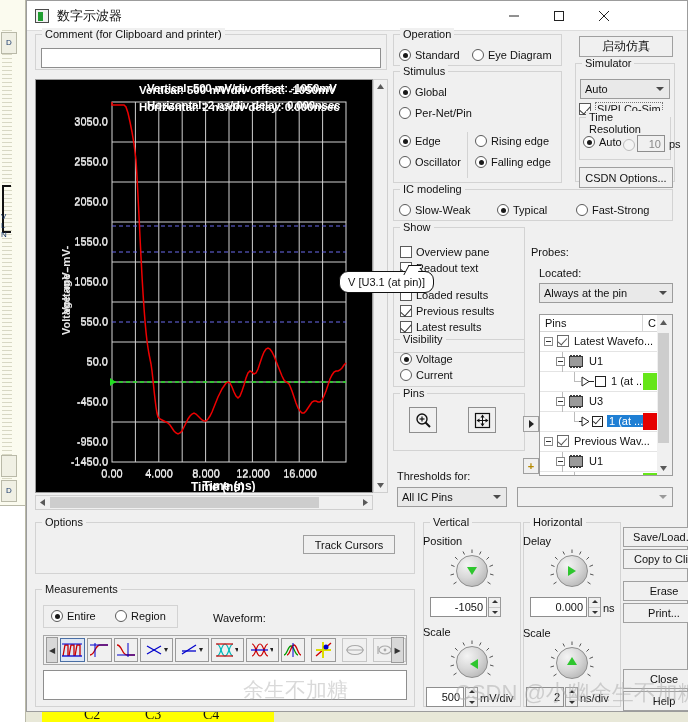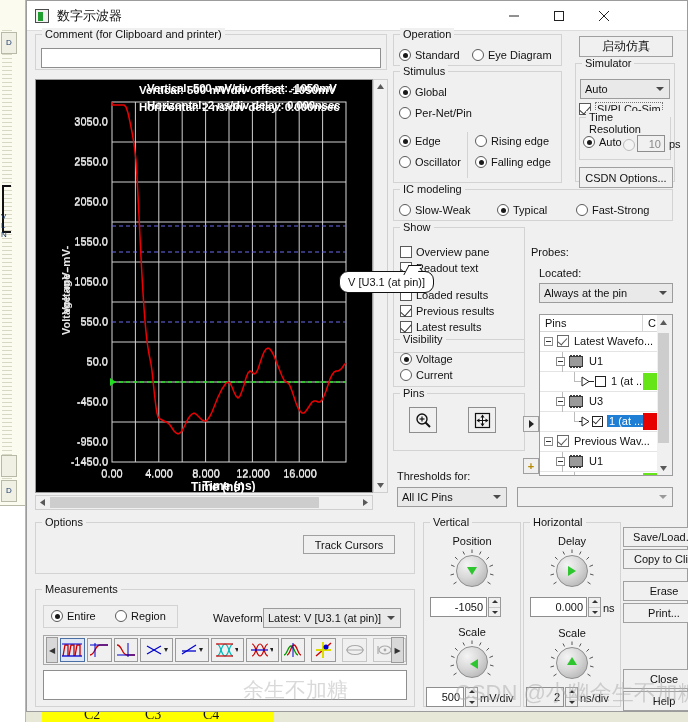--- a/index.html
+++ b/index.html
@@ -90,21 +90,21 @@
 
   
   .group {
     position: absolute; border: 1px solid #d3d3d3; background: transparent;
   }
   .group > .legend {
     position: absolute; top: -7px; left: 6px; padding: 0 3px;
     background: #f0f0f0; font-size: 11px; color: #111;
   }
   .lbl { position: absolute; font-size: 11px; color: #111; white-space: nowrap; }
-  .lbl.c { text-align: center; }
+  .lbl.c { text-align: left; }
 
   .radio, .check {
     position: absolute; display: flex; align-items: center; gap: 4px;
     font-size: 11px; color: #111; white-space: nowrap;
   }
   .rbox {
     width: 12px; height: 12px; border-radius: 50%;
     border: 1px solid #5a5a5a; background: #fff; flex: none; position: relative;
   }
   .rbox.on::after {
@@ -714,24 +714,20 @@
     <div class="group" style="left:16px; top:604px; width:135px; height:23px;"></div>
     <div class="radio" style="left:24px; top:609px;">
       <span class="rbox on"></span>
       <span>Entire</span>
     </div>
     <div class="radio" style="left:88px; top:609px;">
       <span class="rbox"></span>
       <span>Region</span>
     </div>
     <span class="lbl" style="left:186px; top:611px;">Waveform:</span>
-    <div class="combo" style="left:236px; top:607px; width:138px; height:20px;">
-      <span>Latest: V [U3.1 (at pin)]</span>
-      <span class="arrow"></span>
-    </div>
 
     <div class="mtool" style="left:16px; top:634px; width:364px; height:30px;">
       <div class="mnav" style="margin-left:2px;">◀</div>
       <div class="mbtn first">
         <svg width="20" height="16" viewBox="0 0 20 16">
           <path d="M1 14 L3 3 L6 3 L6 14" stroke="#c00" fill="none" stroke-width="1.3"></path>
           <path d="M7 14 L9 3 L12 3 L12 14" stroke="#c00" fill="none" stroke-width="1.3"></path>
           <path d="M13 14 L15 3 L18 3 L18 14" stroke="#c00" fill="none" stroke-width="1.3"></path>
           <line x1="0" y1="14" x2="20" y2="14" stroke="#00c" stroke-width="1.3"></line>
           <line x1="0" y1="2" x2="20" y2="2" stroke="#00c" stroke-width="1"></line>

